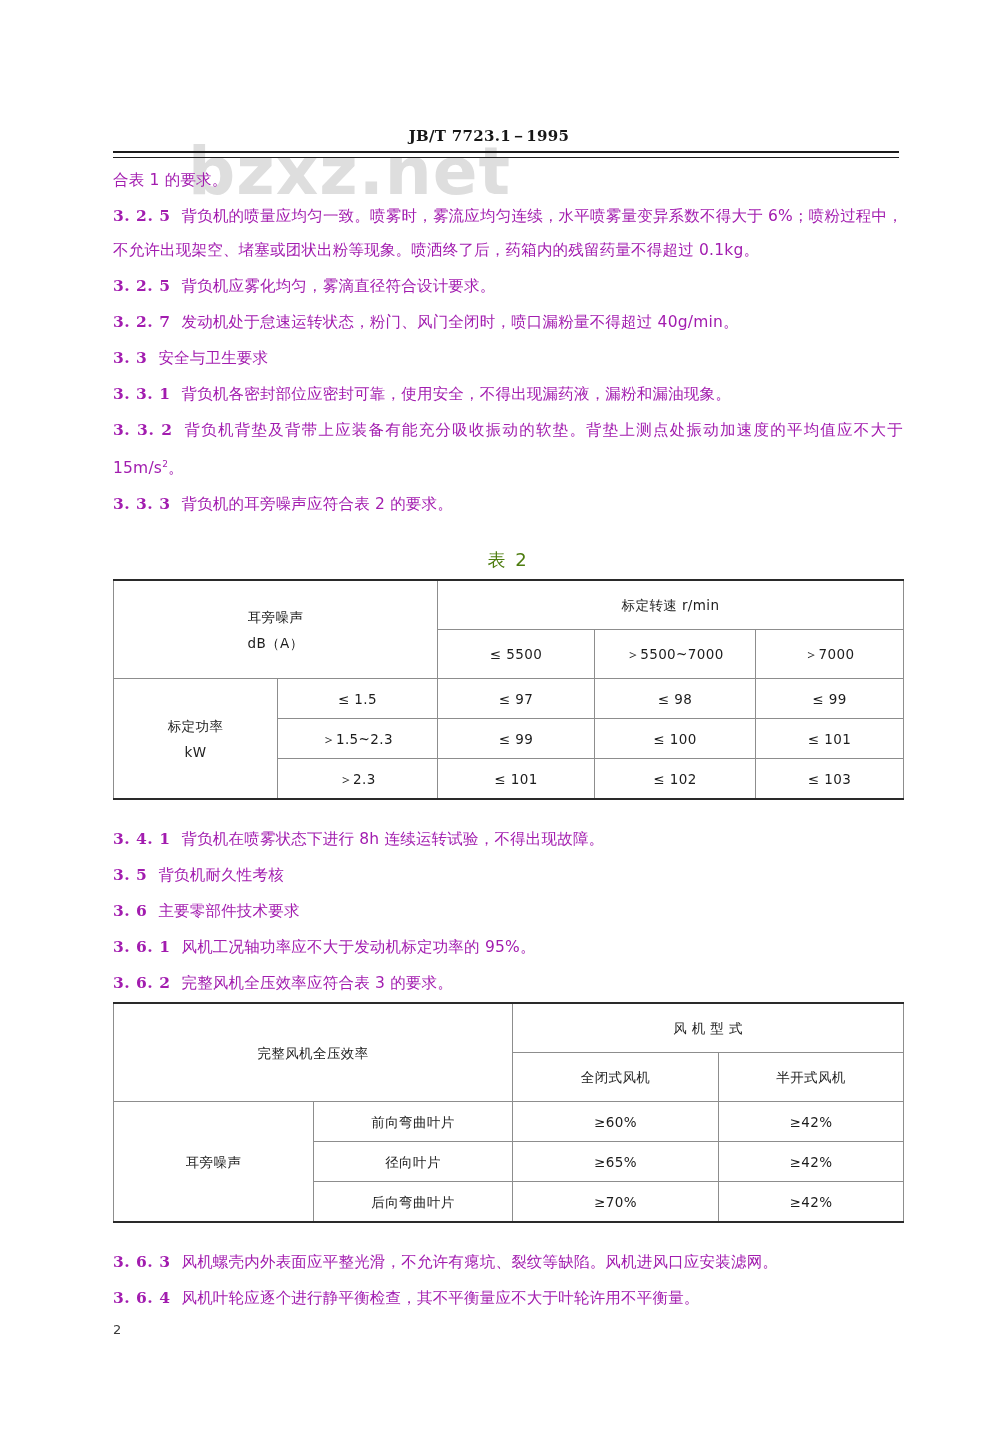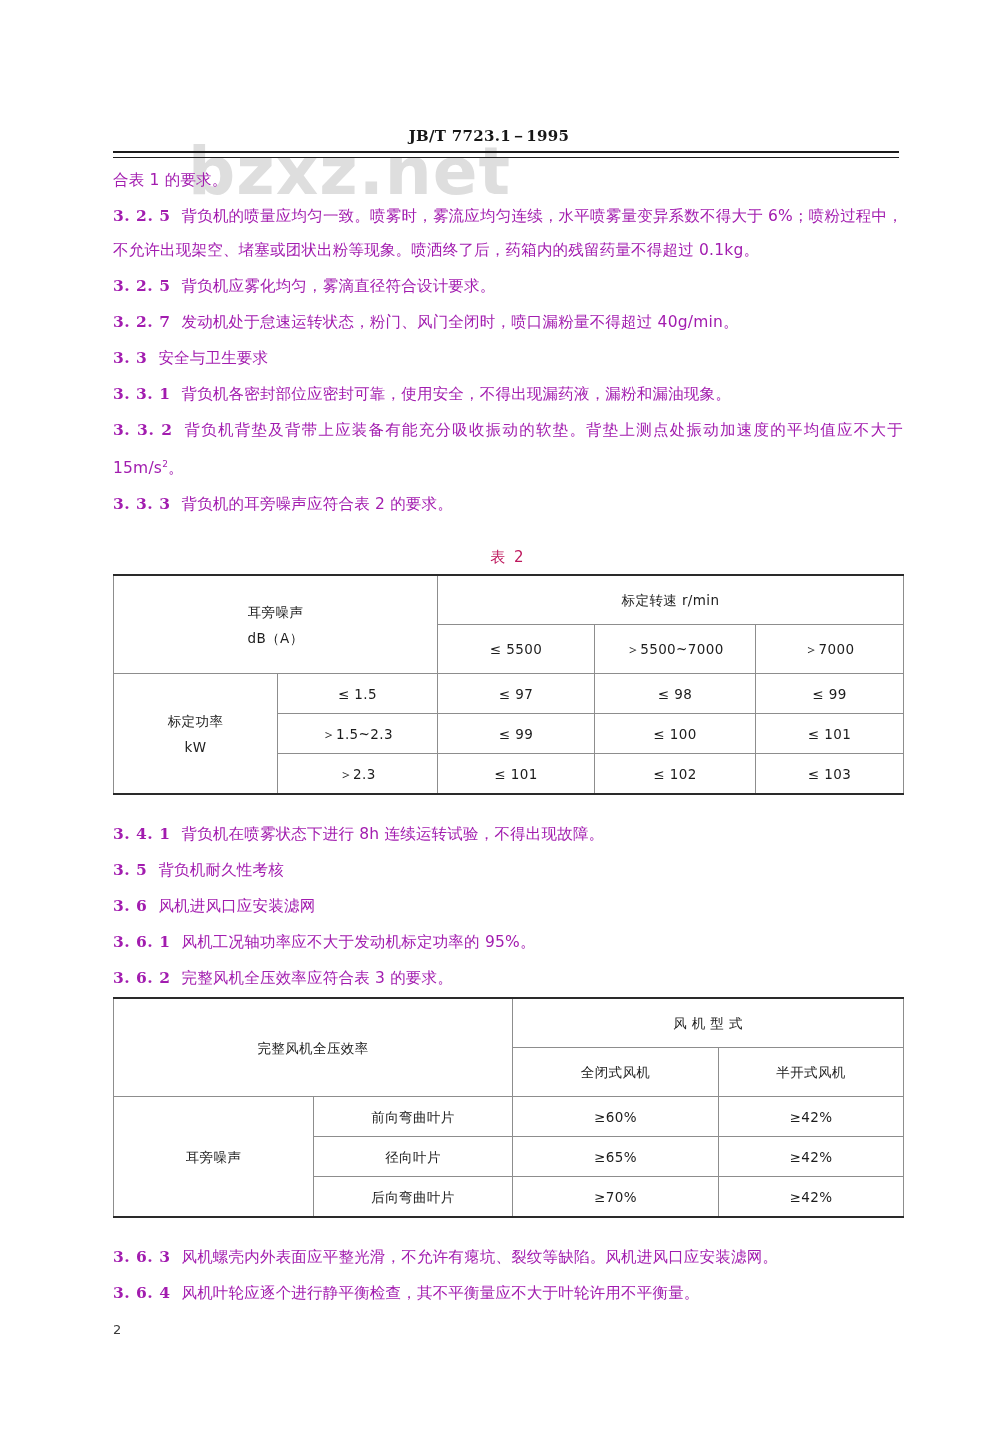--- a/index.html
+++ b/index.html
@@ -90,22 +90,22 @@
     font-family: "DejaVu Serif", "Liberation Serif", serif;
     letter-spacing: 0.5px;
   }
   .gap-s { margin-right: 11px; display: inline-block; }
   .indent { text-indent: 32px; }
   sup { font-size: 9px; vertical-align: super; }
 
   
   .table-caption {
     font-family: "DejaVu Sans", "Liberation Sans", sans-serif;
-    font-size: 15px;
-    color: #be185d;
+    font-size: 18px;
+    color: #4d7c0f;
     text-align: center;
     margin: 27px 0 7px 0;
     letter-spacing: 2px;
   }
   table.doc-table {
     border-collapse: collapse;
     table-layout: fixed;
     width: 790px;
     background: #fff;
     border-top: 2px solid #2a2a2a;
@@ -240,21 +240,21 @@
       <span class="num">3. 4. 1</span><span class="gap-s"></span><span>背负机在喷雾状态下进行 8h 连续运转试验，不得出现故障。</span>
     </p>
 
 
     <p class="para">
       <span class="num">3. 5</span><span class="gap-s"></span><span>背负机耐久性考核</span>
     </p>
 
 
     <p class="para">
-      <span class="num">3. 6</span><span class="gap-s"></span><span>风机进风口应安装滤网</span>
+      <span class="num">3. 6</span><span class="gap-s"></span><span>主要零部件技术要求</span>
     </p>
 
     <p class="para">
       <span class="num">3. 6. 1</span><span class="gap-s"></span><span>风机工况轴功率应不大于发动机标定功率的 95%。</span>
     </p>
 
     <p class="para">
       <span class="num">3. 6. 2</span><span class="gap-s"></span><span>完整风机全压效率应符合表 3 的要求。</span>
     </p>
 

